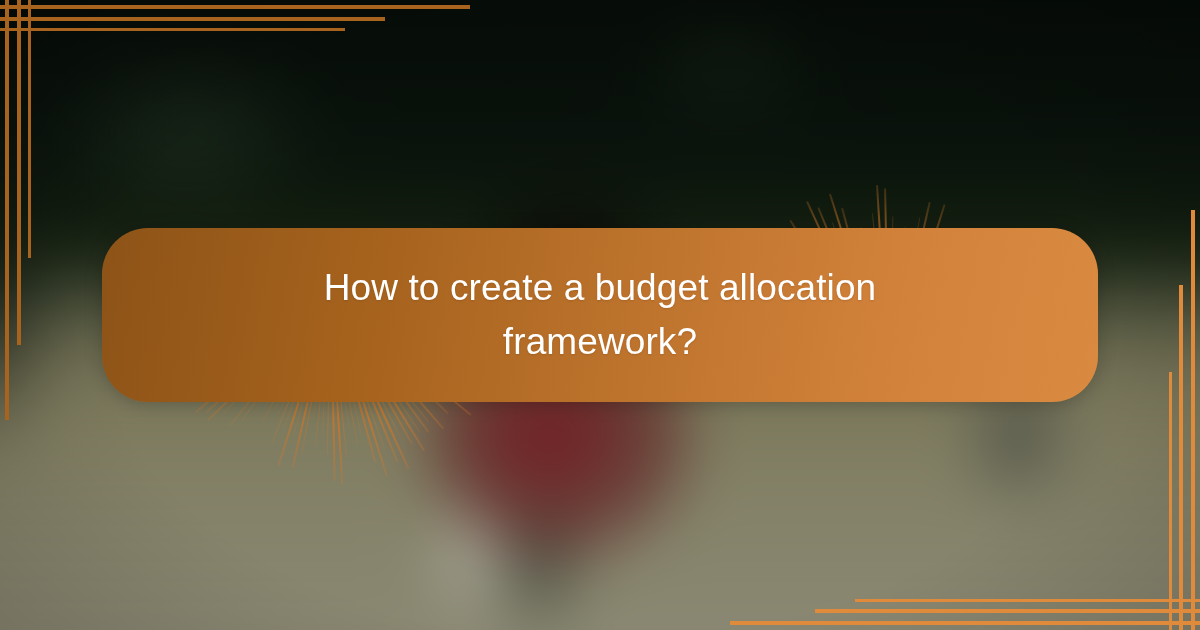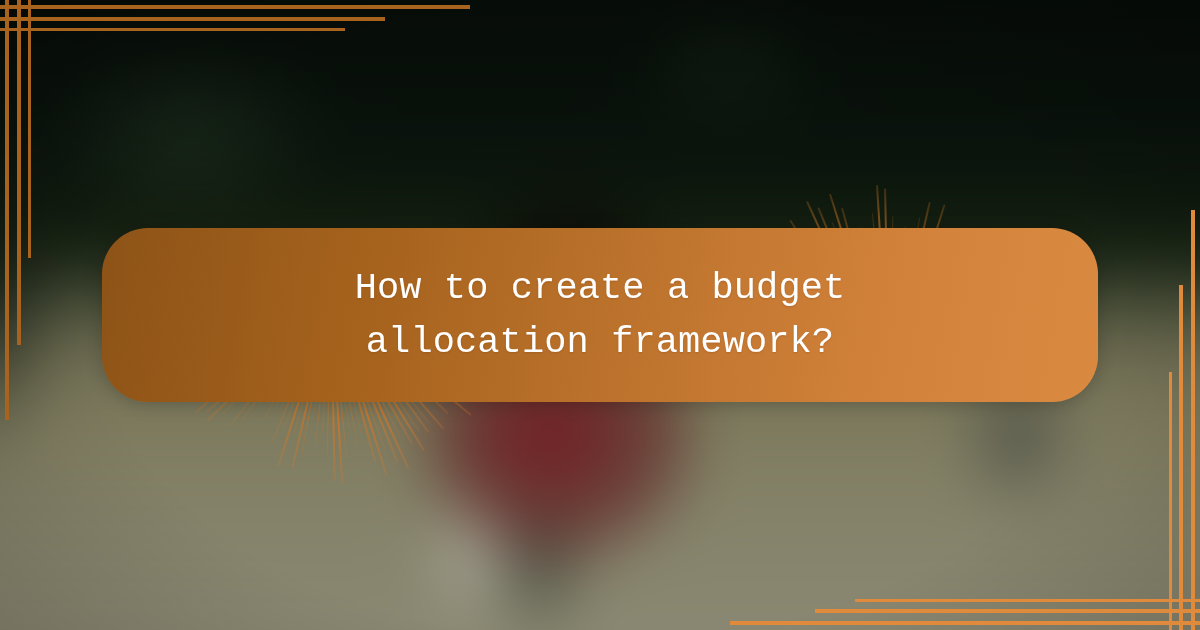--- a/index.html
+++ b/index.html
@@ -96,21 +96,20 @@
 
   .question-text {
     color:#ffffff;
     font-size:37px;
     font-weight:400;
     line-height:1.46;
     text-align:center;
     letter-spacing:0.1px;
     max-width:640px;
     text-shadow:0 1px 2px rgba(90,40,5,0.18);
-    font-family:Liberation Mono, monospace;
   }
 </style>
 </head>
 <body>
 
 <div id="stage">
 
   <div class="bg-photo"></div>
   <div class="bg-vignette"></div>
 

